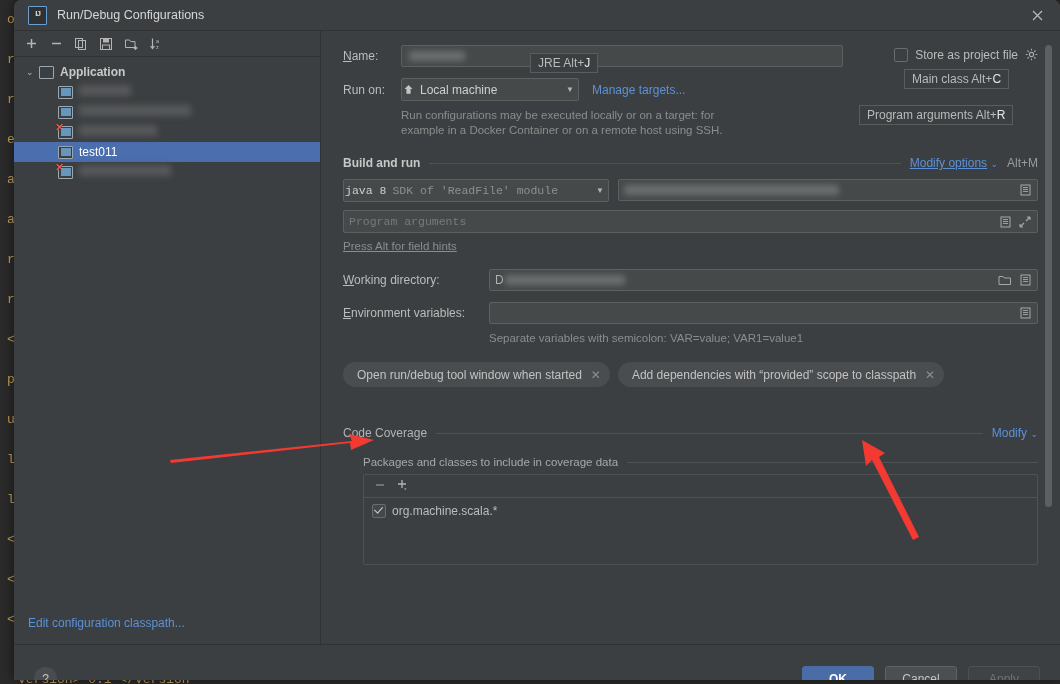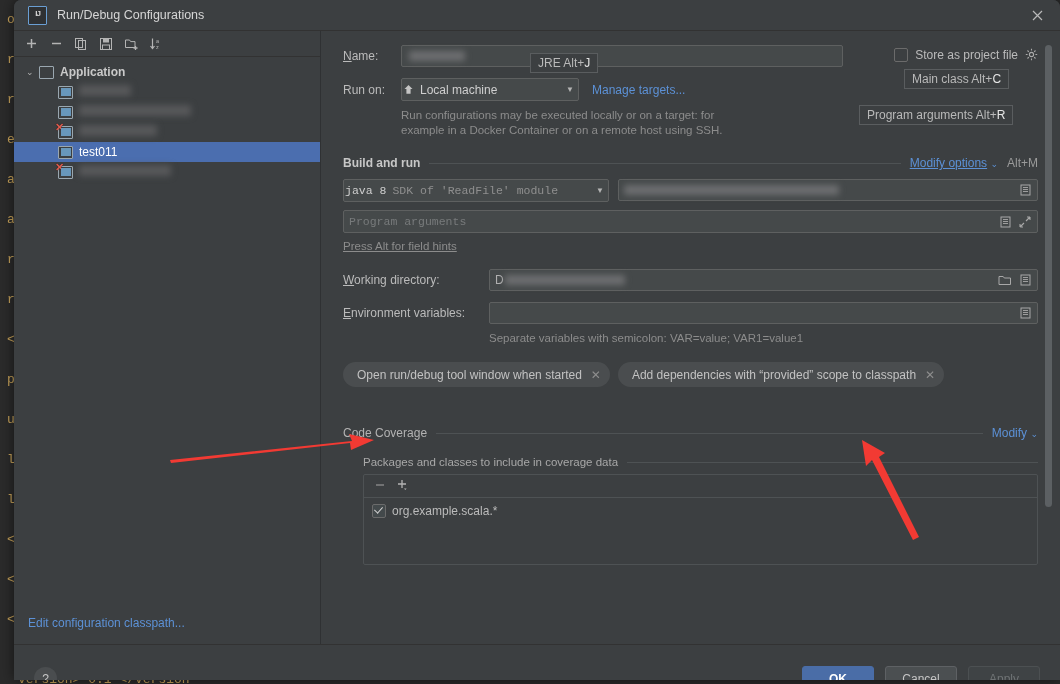--- a/index.html
+++ b/index.html
@@ -414,21 +414,21 @@
             <span>
               <svg width="13" height="13" viewBox="0 0 13 13">
                   <path d="M6 2 v8 M2 6 h8" stroke="#b4b4b4" stroke-width="1.3"></path>
                   <path d="M8 10.5 l1.3 1.6 l1.3 -1.6" fill="#b4b4b4"></path>
                 </svg>
             </span>
           </div>
           <div id="cov-body">
               <div class="cov-item">
                 <span class="cbox checked"></span>
-                <span>org.example.scala.*</span>
+                <span>org.machine.scala.*</span>
               </div>
             </div>
         </div>
 
         <div class="tip" style="left:209px;top:22px;">JRE Alt+<b>J</b></div>
         <div class="tip" style="left:583px;top:38px;">Main class Alt+<b>C</b></div>
         <div class="tip" style="left:538px;top:74px;">Program arguments Alt+<b>R</b></div>
       </div>
 
       <div id="vscroll">

